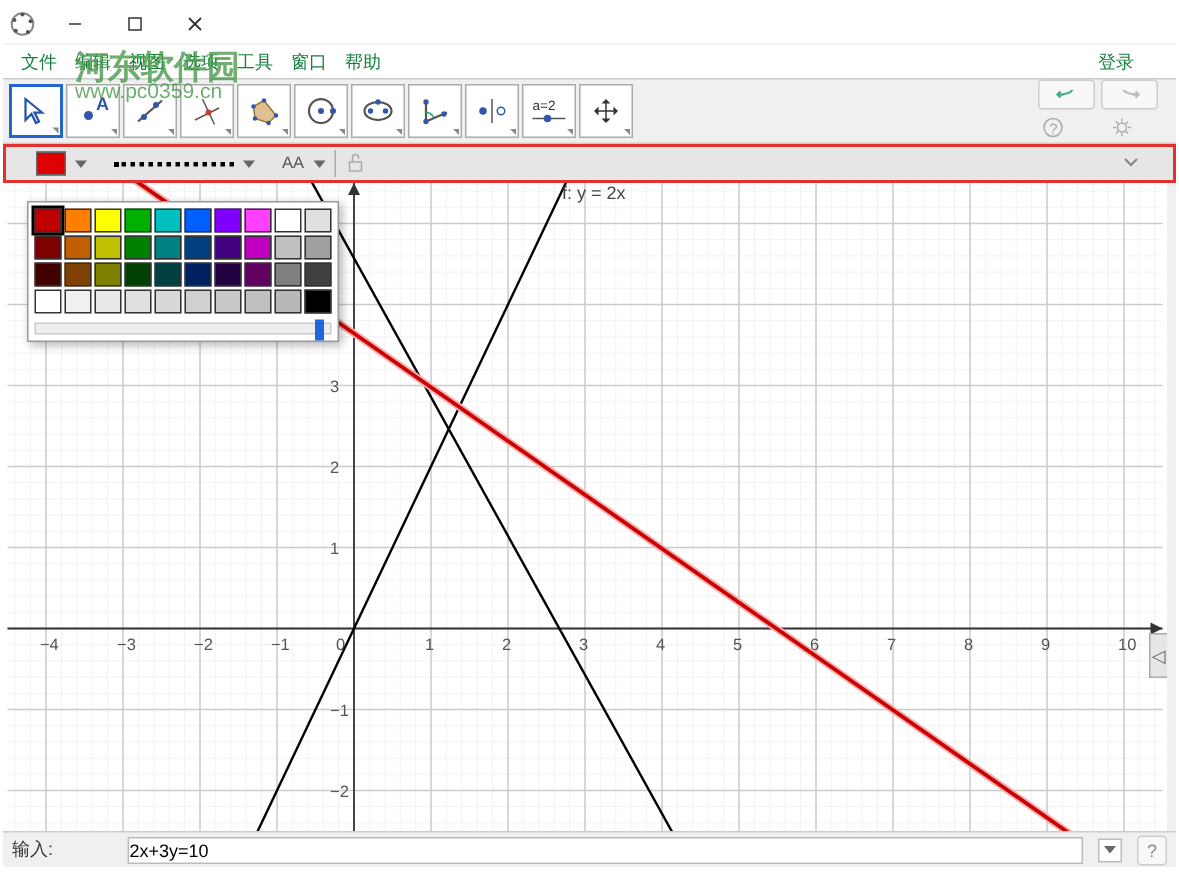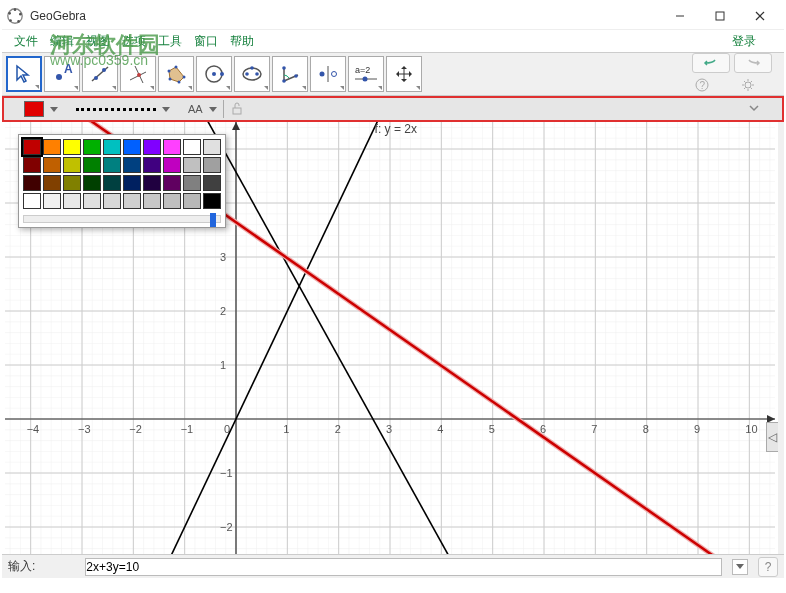--- a/index.html
+++ b/index.html
@@ -61,21 +61,20 @@
   <span class="icon">
     <svg viewBox="0 0 20 20" width="18" height="18">
         <circle cx="10" cy="10" r="8" fill="none" stroke="#888" stroke-width="1.5"></circle>
         <circle cx="10" cy="3" r="1.5" fill="#555"></circle>
         <circle cx="16" cy="8" r="1.5" fill="#555"></circle>
         <circle cx="14" cy="16" r="1.5" fill="#555"></circle>
         <circle cx="5" cy="15" r="1.5" fill="#555"></circle>
         <circle cx="4" cy="7" r="1.5" fill="#555"></circle>
       </svg>
   </span>
-  <span class="title">GeoGebra</span>
   <div class="win-controls">
     <div class="win-btn">
         <svg width="12" height="12">
           <line x1="2" y1="6" x2="10" y2="6" stroke="#333" stroke-width="1"></line>
         </svg>
       </div>
     <div class="win-btn">
         <svg width="12" height="12">
           <rect x="2" y="2" width="8" height="8" fill="none" stroke="#333" stroke-width="1"></rect>
         </svg>

